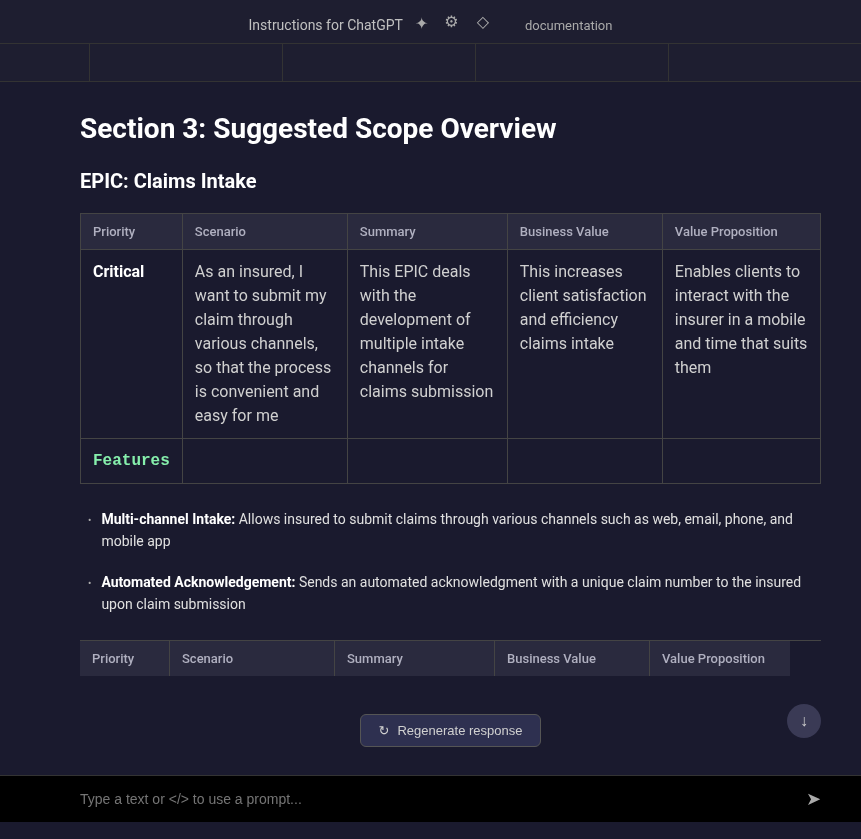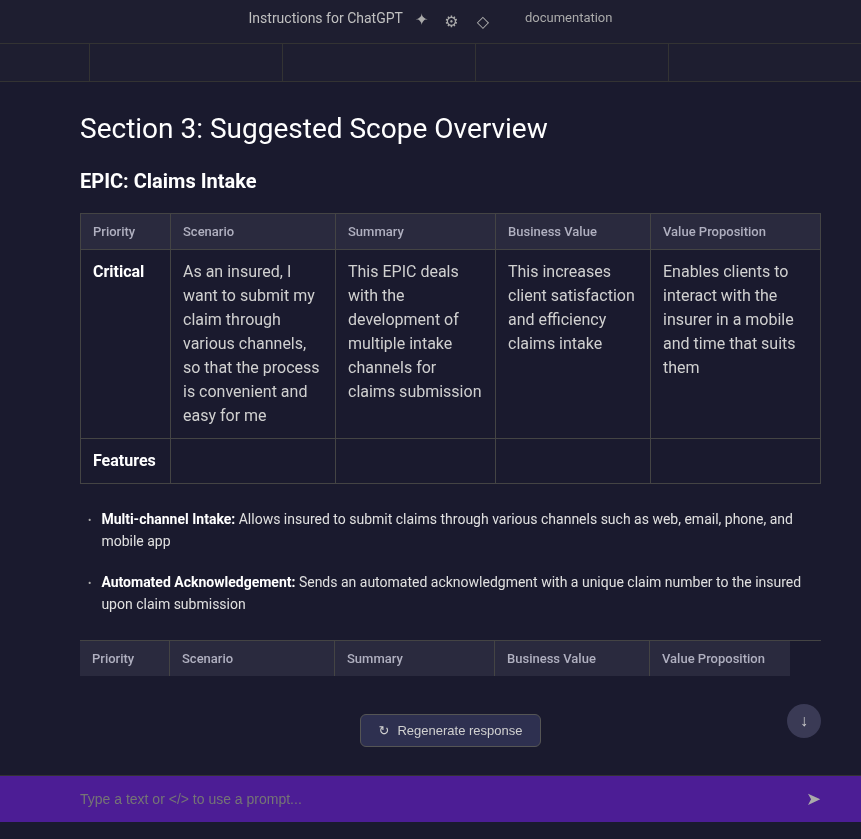--- a/index.html
+++ b/index.html
@@ -14,21 +14,21 @@
       font-family: -apple-system, BlinkMacSystemFont, 'Segoe UI', Roboto, sans-serif;
       font-size: 14px;
       width: 861px;
       min-height: 839px;
       overflow-x: hidden;
     }
 
     
     .top-bar {
       display: flex;
-      align-items: flex-start;
+      align-items: flex-end;
       justify-content: center;
       padding: 10px 20px;
       border-bottom: 1px solid #333;
       background-color: #1e1e30;
       gap: 12px;
     }
 
     .top-bar-title {
       font-size: 14px;
       color: #c0c0c0;
@@ -72,21 +72,21 @@
     .stub-cell:last-child { border-right: none; }
 
     
     .main-content {
       padding: 20px 40px 20px 80px;
       background-color: #1a1a2e;
     }
 
     .section-title {
       font-size: 28px;
-      font-weight: 400;
+      font-weight: 700;
       color: #ffffff;
       margin-bottom: 24px;
       margin-top: 10px;
     }
 
     .epic-title {
       font-size: 20px;
       font-weight: 700;
       color: #ffffff;
       margin-bottom: 20px;
@@ -119,22 +119,23 @@
       line-height: 1.5;
     }
 
     .data-table .priority-cell {
       font-weight: 700;
       color: #ffffff;
     }
 
     .data-table .label-cell {
       font-weight: 700;
-      color: #ffffff;
+      color: #86efac;
       vertical-align: middle;
+      font-family: Liberation Mono, monospace;
     }
 
     
     .feature-list {
       list-style: none;
       padding: 0;
       margin: 0 0 24px 0;
     }
 
     .feature-list li {
@@ -197,21 +198,21 @@
       display: flex;
       align-items: center;
       justify-content: center;
       cursor: pointer;
       color: #ccc;
       font-size: 16px;
     }
 
     
     .input-bar {
-      background-color: #4c1d95;
+      background-color: #000000;
       border-top: 1px solid #333;
       padding: 12px 40px 12px 80px;
       display: flex;
       align-items: center;
       gap: 10px;
       position: sticky;
       bottom: 0;
     }
 
     .text-input {

